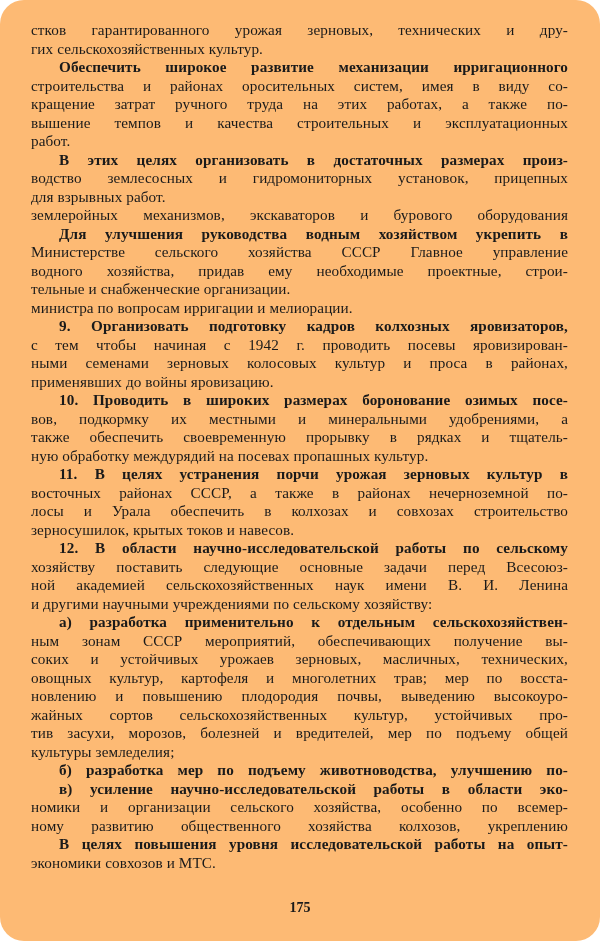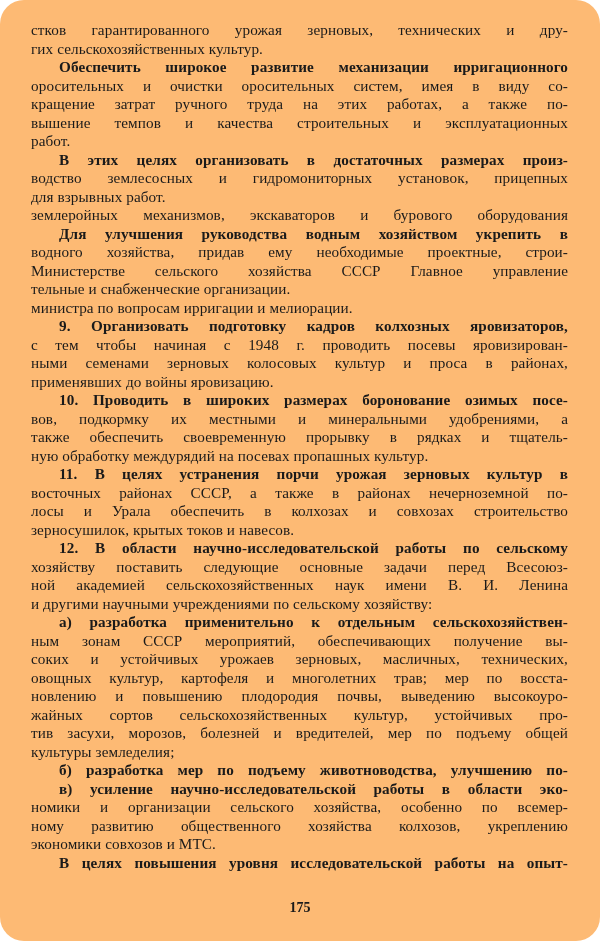--- a/index.html
+++ b/index.html
@@ -36,35 +36,35 @@
   }
 </style>
 </head>
 <body>
 
 <div class="page">
   <div class="text-block" id="text-block">
       <span class="line">стков гарантированного урожая зерновых, технических и дру-</span>
       <span class="line last">гих сельскохозяйственных культур.</span>
       <span class="line indent">Обеспечить широкое развитие механизации ирригационного</span>
-      <span class="line">оросительных и очистки оросительных систем, имея в виду со-</span>
+      <span class="line">строительства и районах оросительных систем, имея в виду со-</span>
       <span class="line">кращение затрат ручного труда на этих работах, а также по-</span>
       <span class="line">вышение темпов и качества строительных и эксплуатационных</span>
       <span class="line last">работ.</span>
       <span class="line indent">В этих целях организовать в достаточных размерах произ-</span>
       <span class="line">водство землесосных и гидромониторных установок, прицепных</span>
       <span class="line last">для взрывных работ.</span>
       <span class="line">землеройных механизмов, экскаваторов и бурового оборудования</span>
       <span class="line indent">Для улучшения руководства водным хозяйством укрепить в</span>
+      <span class="line">Министерстве сельского хозяйства СССР Главное управление</span>
       <span class="line">водного хозяйства, придав ему необходимые проектные, строи-</span>
-      <span class="line">Министерстве сельского хозяйства СССР Главное управление</span>
       <span class="line last">тельные и снабженческие организации.</span>
       <span class="line last">министра по вопросам ирригации и мелиорации.</span>
       <span class="line indent">9. Организовать подготовку кадров колхозных яровизаторов,</span>
-      <span class="line">с тем чтобы начиная с 1948 г. проводить посевы яровизирован-</span>
+      <span class="line">с тем чтобы начиная с 1942 г. проводить посевы яровизирован-</span>
       <span class="line">ными семенами зерновых колосовых культур и проса в районах,</span>
       <span class="line last">применявших до войны яровизацию.</span>
       <span class="line indent">10. Проводить в широких размерах боронование озимых посе-</span>
       <span class="line">вов, подкормку их местными и минеральными удобрениями, а</span>
       <span class="line">также обеспечить своевременную прорывку в рядках и тщатель-</span>
       <span class="line last">ную обработку междурядий на посевах пропашных культур.</span>
       <span class="line indent">11. В целях устранения порчи урожая зерновых культур в</span>
       <span class="line">восточных районах СССР, а также в районах нечерноземной по-</span>
       <span class="line">лосы и Урала обеспечить в колхозах и совхозах строительство</span>
       <span class="line last">зерносушилок, крытых токов и навесов.</span>
@@ -77,17 +77,17 @@
       <span class="line">соких и устойчивых урожаев зерновых, масличных, технических,</span>
       <span class="line">овощных культур, картофеля и многолетних трав; мер по восста-</span>
       <span class="line">новлению и повышению плодородия почвы, выведению высокоуро-</span>
       <span class="line">жайных сортов сельскохозяйственных культур, устойчивых про-</span>
       <span class="line">тив засухи, морозов, болезней и вредителей, мер по подъему общей</span>
       <span class="line last">культуры земледелия;</span>
       <span class="line indent">б) разработка мер по подъему животноводства, улучшению по-</span>
       <span class="line indent">в) усиление научно-исследовательской работы в области эко-</span>
       <span class="line">номики и организации сельского хозяйства, особенно по всемер-</span>
       <span class="line">ному развитию общественного хозяйства колхозов, укреплению</span>
+      <span class="line indent">В целях повышения уровня исследовательской работы на опыт-</span>
       <span class="line last">экономики совхозов и МТС.</span>
-      <span class="line indent">В целях повышения уровня исследовательской работы на опыт-</span>
     </div>
   <div class="page-number">175</div>
 </div>
 
 </body></html>

